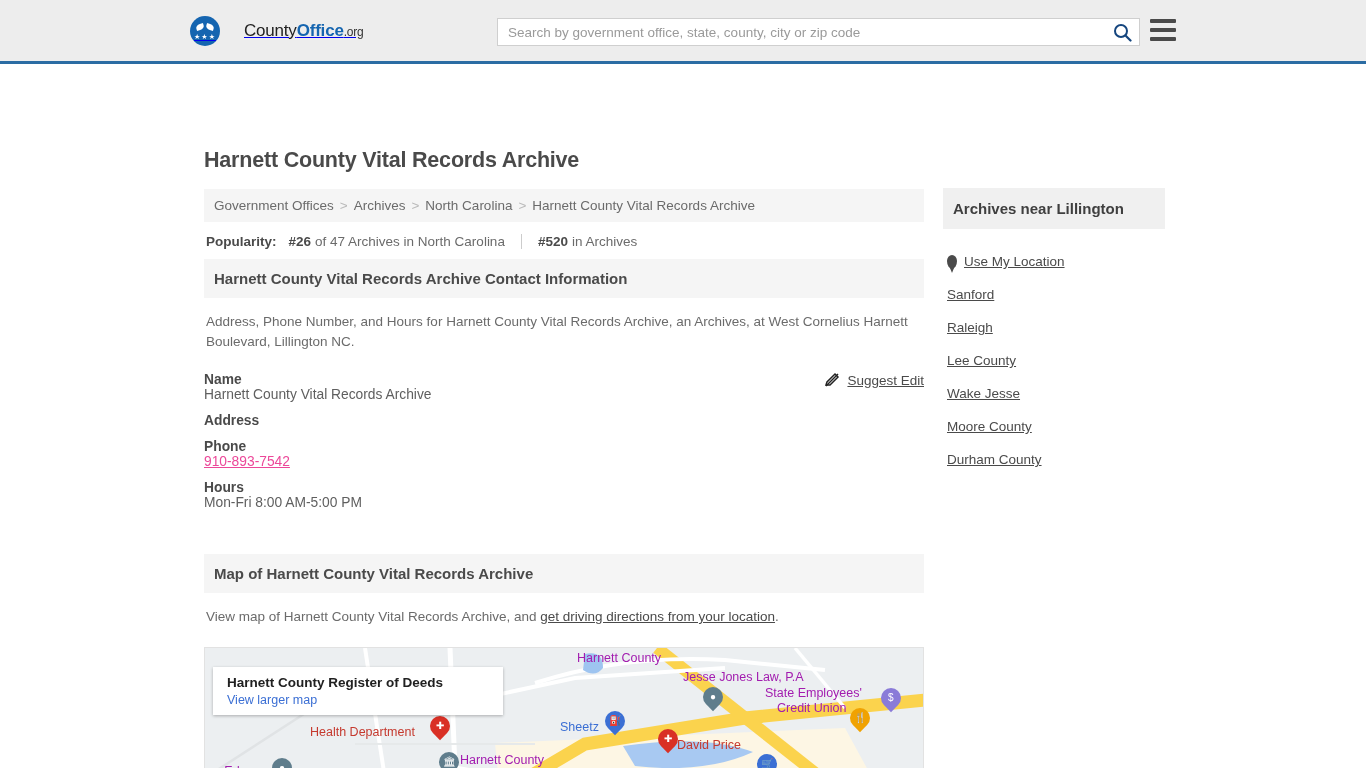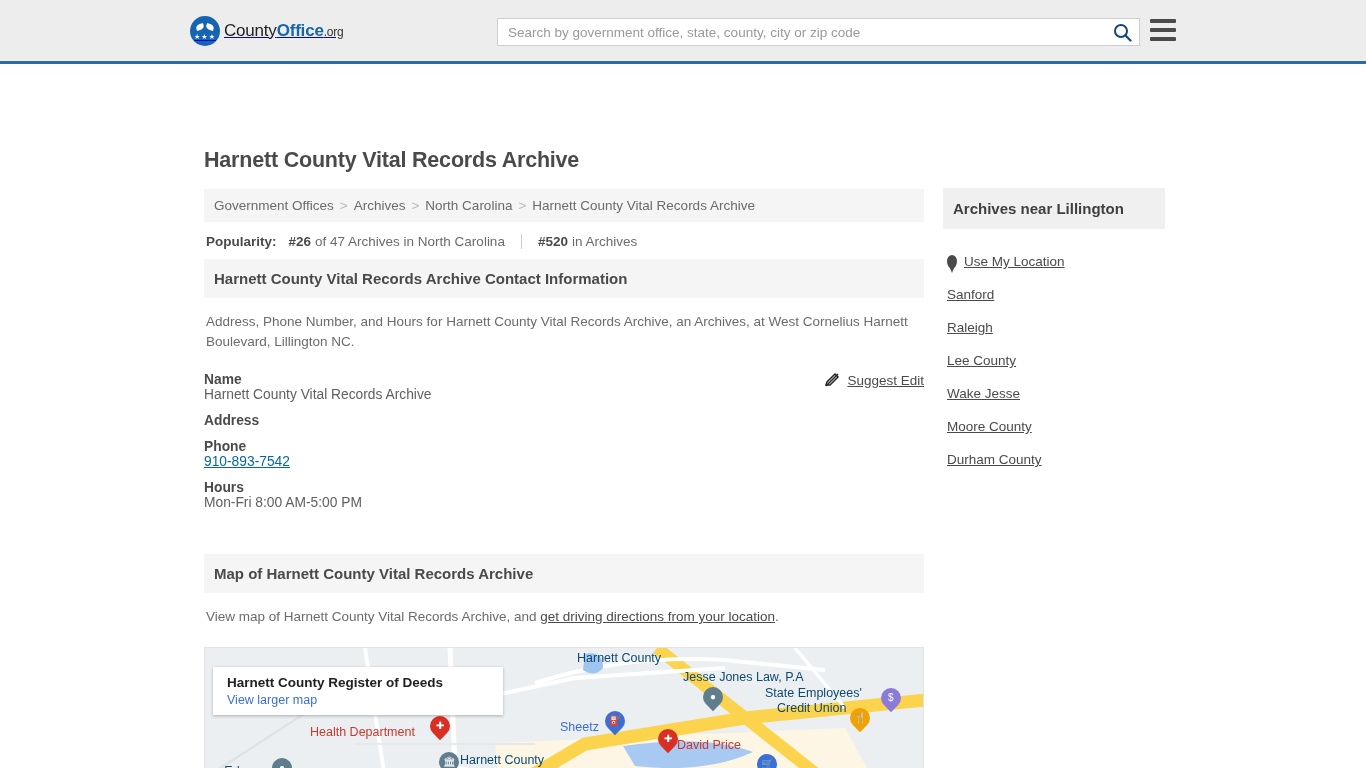--- a/index.html
+++ b/index.html
@@ -15,21 +15,21 @@
     height: 64px;
     background: #ededed;
     border-bottom: 3px solid #2b6ca3;
     display: flex;
     align-items: center;
     position: relative;
   }
   .logo-wrap {
     display: flex; align-items: center;
     margin-left: 190px;
-    gap: 4px;
+    gap: 24px;
   }
   .logo-mark {
     width: 30px; height: 30px; border-radius: 50%;
     background: #1565b0;
     display: flex; flex-direction: column;
     align-items: center; justify-content: center;
     position: relative;
     flex: none;
   }
   .logo-mark .eagle {
@@ -137,21 +137,21 @@
   }
 
   
   .contact-table { width: 100%; margin-top: 14px; position: relative; }
   .contact-row { display: flex; align-items: flex-start; margin-bottom: 11px; flex-direction: column; }
   .contact-label {
     width: 110px; flex: none;
     font-size: 13.8px; font-weight: bold; color: #4a4a4a;
   }
   .contact-value { font-size: 13.8px; color: #5f5f5f; }
-  .contact-value a { color: #0369a1; text-decoration: underline; }
+  .contact-value a { color: #ec4899; text-decoration: underline; }
 
   .suggest-edit {
     position: absolute; right: 0; top: 0;
     display: flex; align-items: center; gap: 7px;
     font-size: 13.5px;
     cursor: pointer;
     text-align: center;
   }
   .suggest-edit .label { color: #4a4a4a; text-decoration: underline; }
 
@@ -169,21 +169,21 @@
     position: absolute; left: 8px; top: 19px;
     width: 290px; height: 48px;
     background: #fff;
     box-shadow: 0 1px 3px rgba(0,0,0,.28);
     padding: 8px 14px;
   }
   .map-card .title { font-size: 13.5px; font-weight: bold; color: #212121; }
   .map-card .link  { font-size: 12.5px; color: #3b6fd4; margin-top: 3px; cursor: pointer; }
 
   .poi { position: absolute; font-size: 12.5px; white-space: nowrap; }
-  .poi.grey  { color: #0c4a6e; }
+  .poi.grey  { color: #a21caf; }
   .poi.red   { color: #c5392e; }
   .poi.blue  { color: #3b6fd4; }
 
   .pin {
     position: absolute;
     width: 20px; height: 26px;
   }
   .pin .head {
     width: 20px; height: 20px; border-radius: 50% 50% 50% 0;
     transform: rotate(-45deg);

